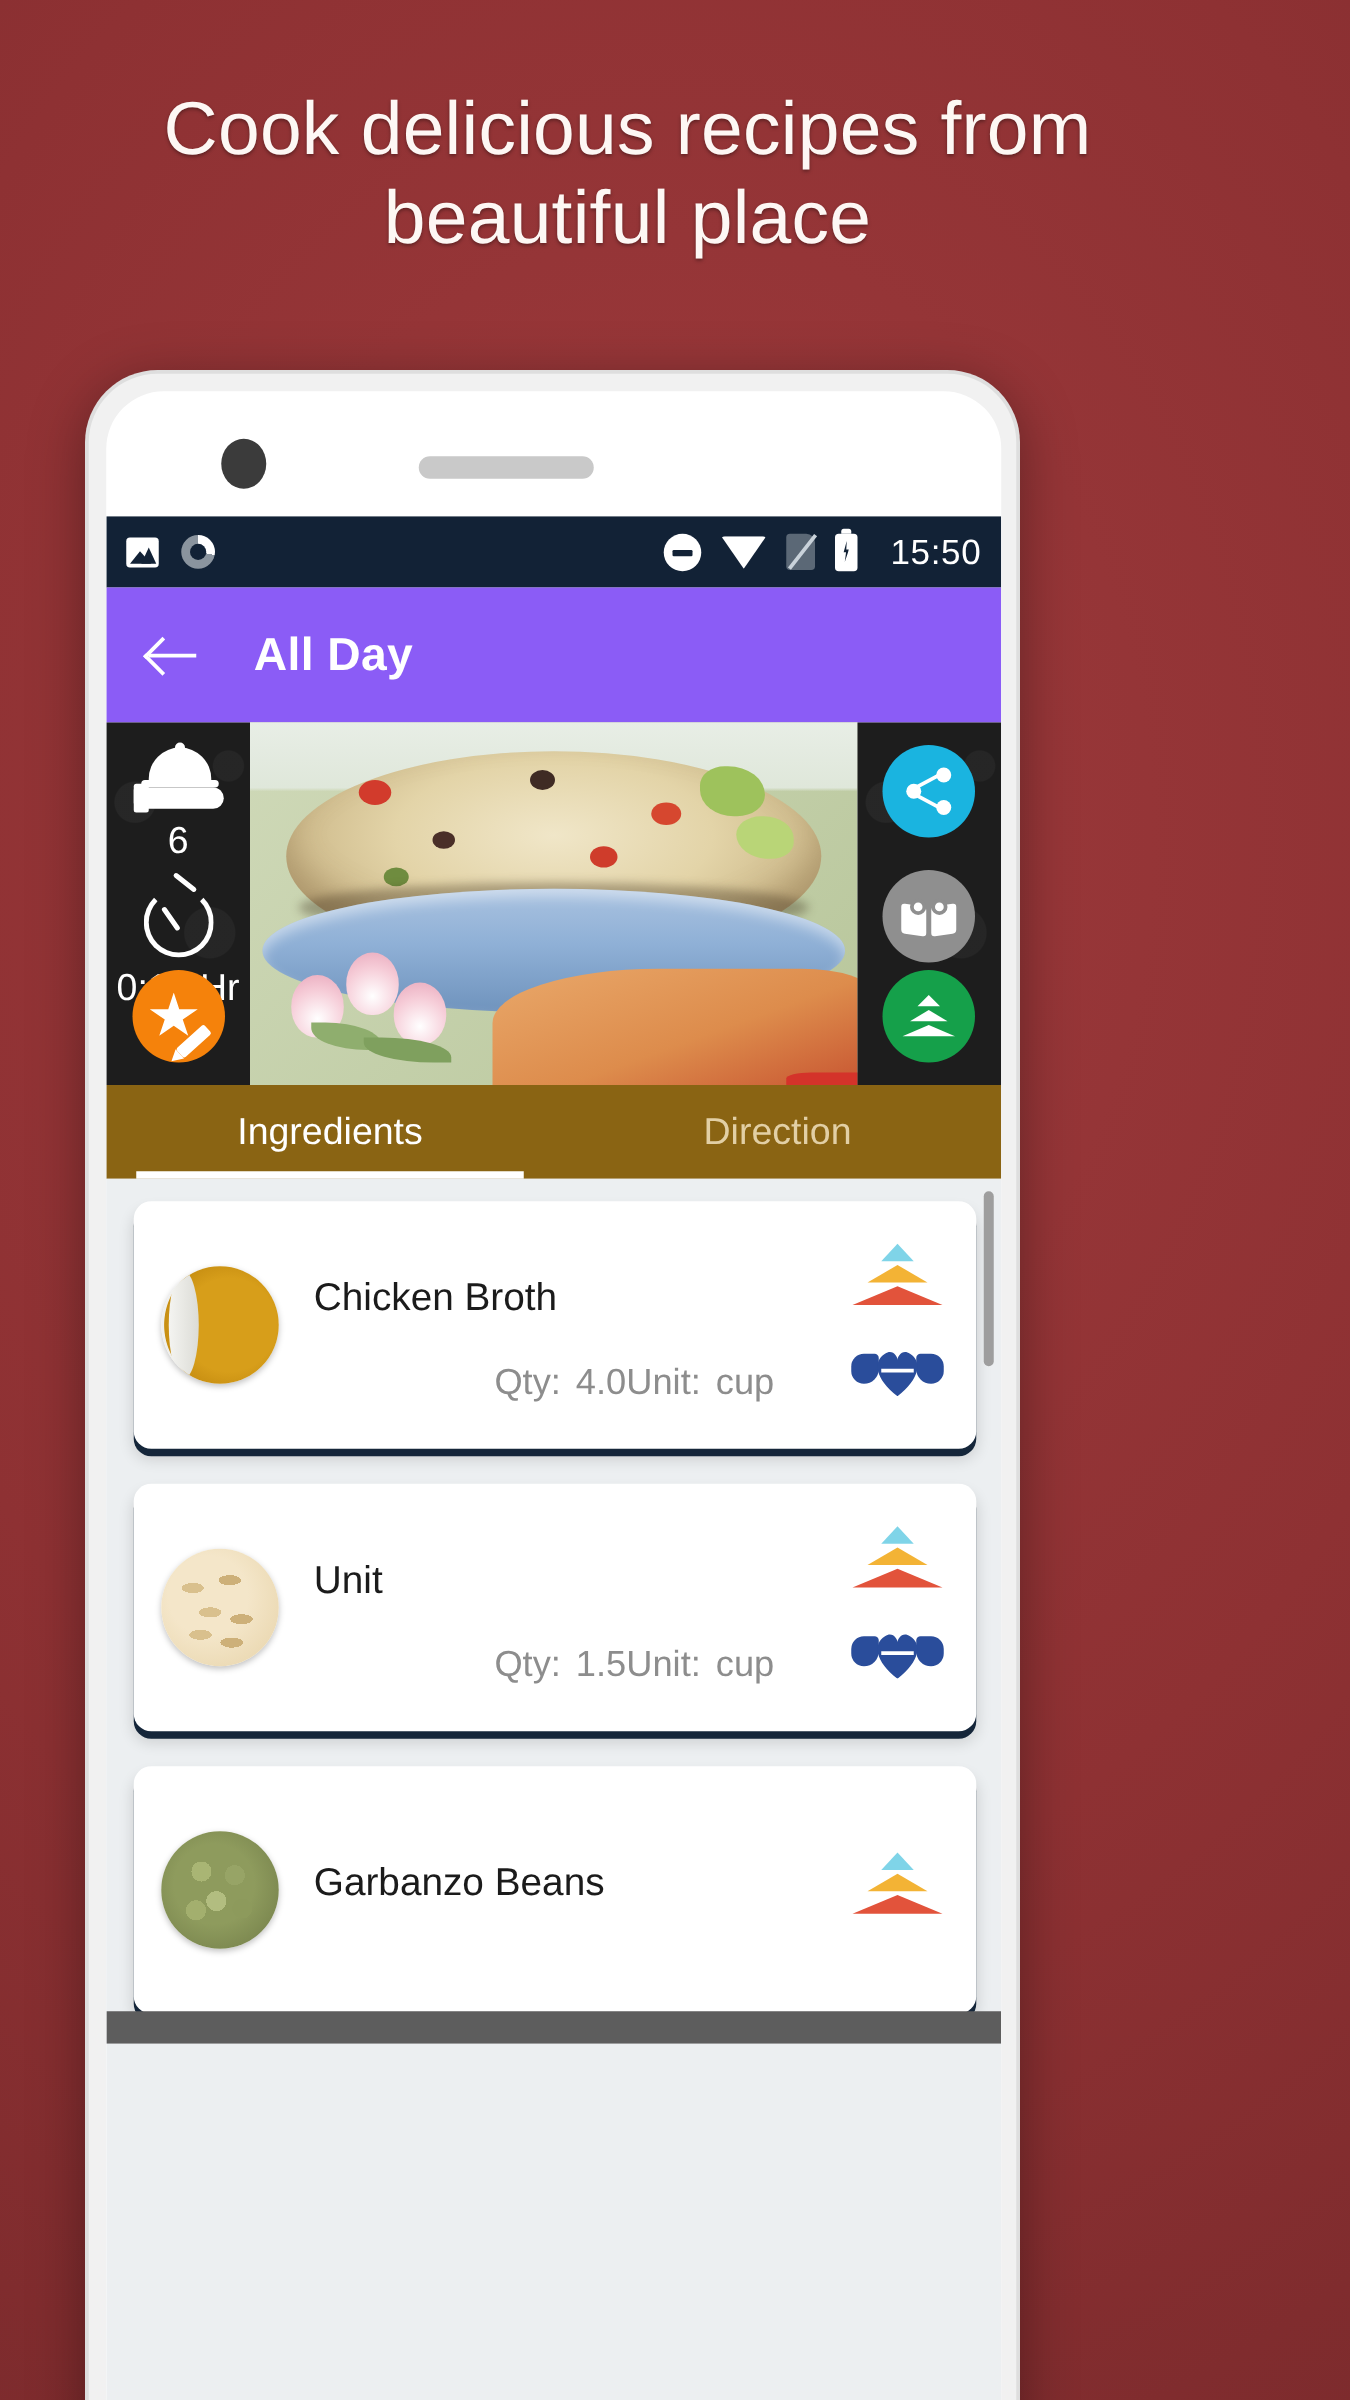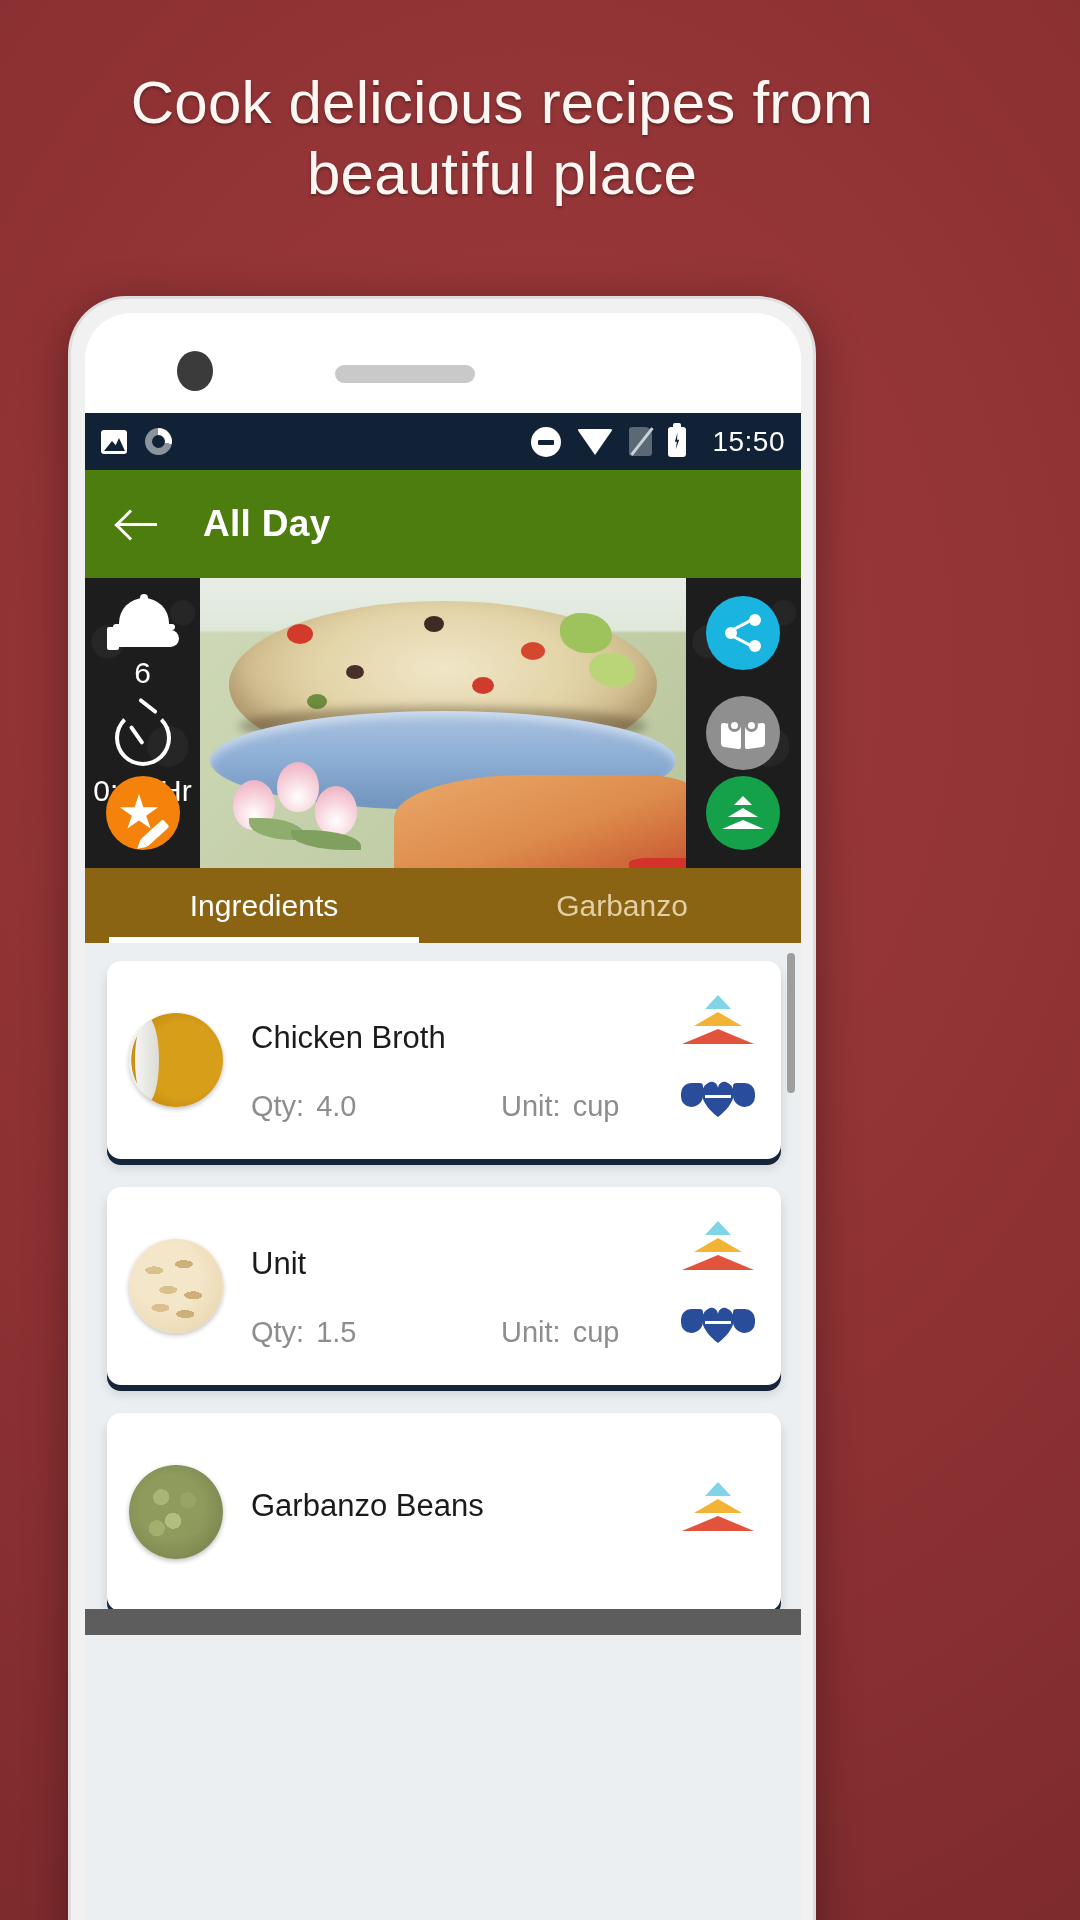--- a/index.html
+++ b/index.html
@@ -135,21 +135,21 @@
     width: 8px; height: 4px; background: #fff; border-radius: 2px 2px 0 0;
   }
   .ic-batt::after {
     content: ""; position: absolute; left: 6px; top: 6px;
     width: 5px; height: 17px; background: #122236;
     clip-path: polygon(60% 0, 10% 55%, 48% 55%, 28% 100%, 95% 42%, 52% 42%);
   }
 
   
   .appbar {
-    height: 108px; background: #4d7c0f;
+    height: 108px; background: #8b5cf6;
     display: flex; align-items: center; padding: 0 0 0 30px;
   }
   .back-arrow {
     width: 46px; height: 46px; position: relative; cursor: pointer;
   }
   .back-arrow::before {
     content: ""; position: absolute; left: 4px; top: 22px;
     width: 38px; height: 3px; background: #fff;
   }
   .back-arrow::after {
@@ -392,21 +392,21 @@
       radial-gradient(circle 8px at 30% 30%, #a9b574 0 100%, transparent 0),
       radial-gradient(circle 8px at 66% 34%, #97a466 0 100%, transparent 0),
       radial-gradient(circle 8px at 46% 62%, #b2bd80 0 100%, transparent 0),
       radial-gradient(circle 8px at 74% 70%, #8d9a5c 0 100%, transparent 0),
       radial-gradient(circle 8px at 24% 72%, #a3af6e 0 100%, transparent 0);
   }
   .card-body { flex: 1; min-width: 0; margin-top: 22px; }
   .ing-name {
     font-size: 31px; color: #1b1b1b; margin-bottom: 34px; font-weight: 400;
   }
-  .ing-meta { display: flex; }
+  .ing-meta { display: flex; text-align: right; }
   .meta-q { flex: 0 0 250px; }
   .ing-meta span { font-size: 29px; color: #8d8d8d; }
   .ing-meta span b { font-weight: 400; color: #8d8d8d; margin-left: 12px; }
   .card-icons {
     flex: 0 0 86px; display: flex; flex-direction: column;
     align-items: center; justify-content: center; gap: 18px;
   }
   .mini-pyr { width: 74px; height: 60px; position: relative; }
   .mini-pyr s {
     position: absolute; left: 50%; transform: translateX(-50%);
@@ -550,21 +550,21 @@
             </span>
           </div>
         </div>
       </div>
 
       <div class="tabs">
         <div class="tab active">
           <span>Ingredients</span>
         </div>
         <div class="tab">
-          <span>Garbanzo</span>
+          <span>Direction</span>
         </div>
       </div>
 
       <div class="list">
 
         <div class="card">
           <div class="thumb th-broth"></div>
           <div class="card-body">
             <div class="ing-name">Chicken Broth</div>
             <div class="ing-meta">

